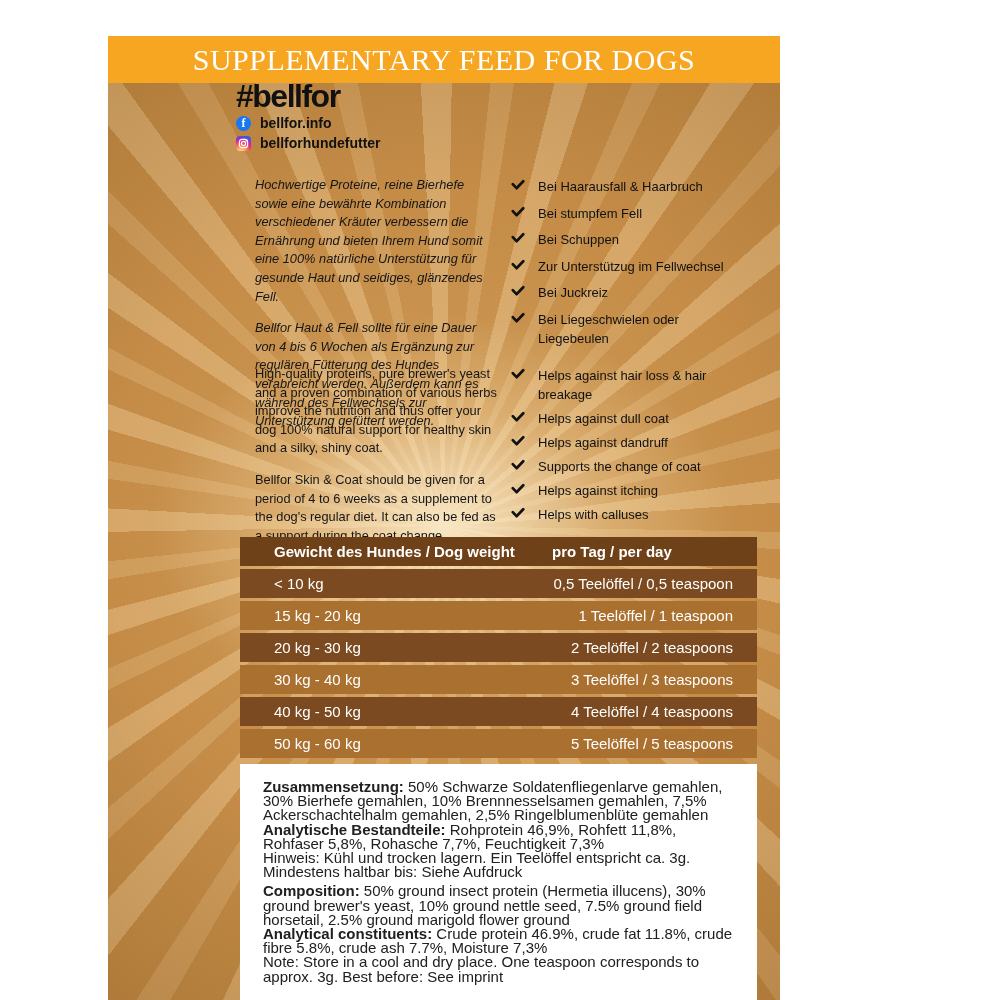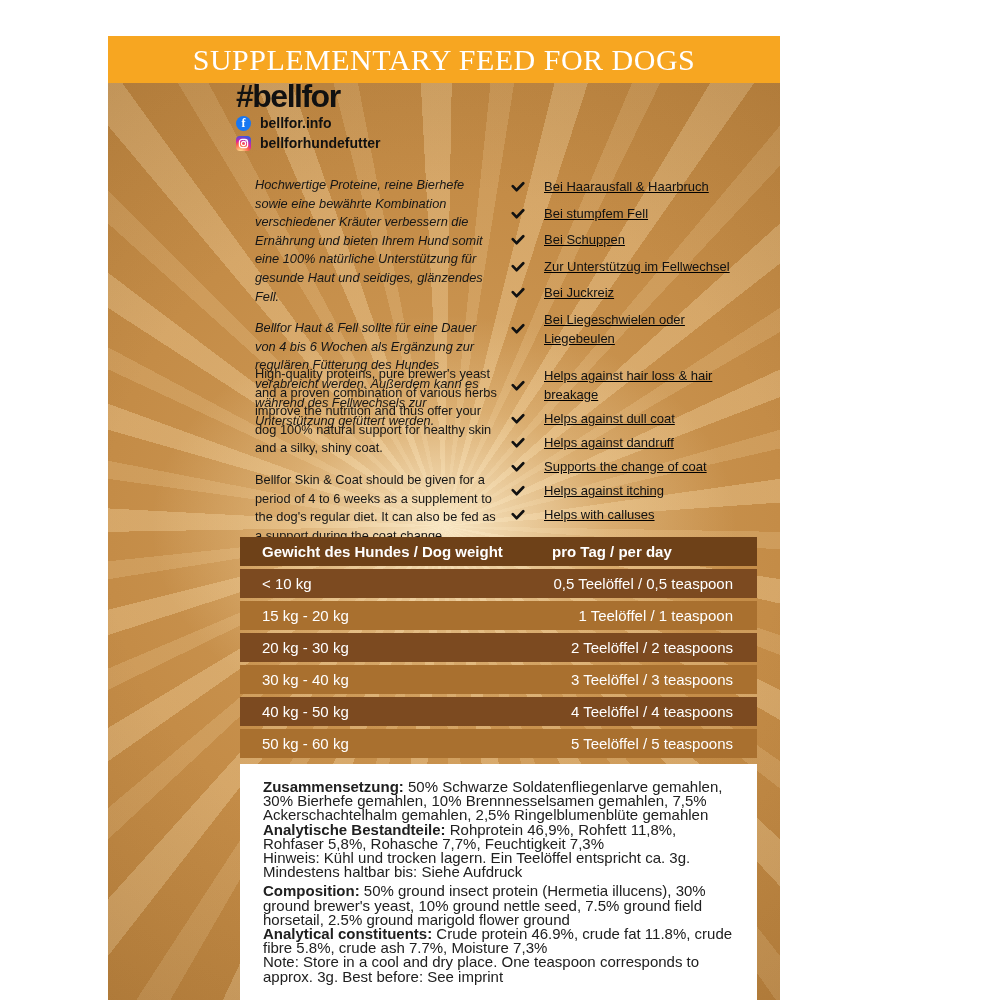--- a/index.html
+++ b/index.html
@@ -51,28 +51,28 @@
 
   
   .para-block { position:absolute; width:243px; z-index:3; color:#161616; font-size:12.8px; line-height:18.6px; }
   .para-block p + p { margin-top:13px; }
   .de-paras { left:147px; top:140px;font-style:italic; }
   .en-paras { left:147px; top:329px; }
 
   .checklist { position:absolute; width:238px; z-index:3; list-style:none; }
   .de-checks { left:403px; top:141px; }
   .en-checks { left:403px; top:330px; }
-  .check-item { display:flex; gap:19px; margin-bottom:7.5px; align-items:center;text-decoration:underline; }
+  .check-item { display:flex; gap:13px; margin-bottom:7.5px; align-items:flex-start; }
   .check-icon { flex:0 0 14px; width:14px; height:14px; margin-top:1px; }
   .check-text { font-size:13px; line-height:19px; color:#111; }
   .en-checks .check-item { margin-bottom:5px; }
 
   
   .dosage { position:absolute; left:132px; top:501px; width:517px; z-index:3; }
-  .t-row { display:flex; align-items:center; height:29px; margin-bottom:3px; color:#fff; font-size:15px; }
+  .t-row { display:flex; align-items:center; height:29px; margin-bottom:3px; color:#fff; font-size:15px;padding-left:12px; }
   .t-header { background:#6e4118; font-weight:bold; }
   .row-dark  { background:#7c4a20; }
   .row-light { background:#a9702f; }
   .t-col1 { padding-left:22px; flex:1; }
   .t-col2 { width:205px; text-align:left; }
   .t-row .amount { flex:1; text-align:right; padding-right:24px; }
 
   
   .whitebox {
     position:absolute; left:132px; top:728px; width:517px; height:247px; z-index:3;

